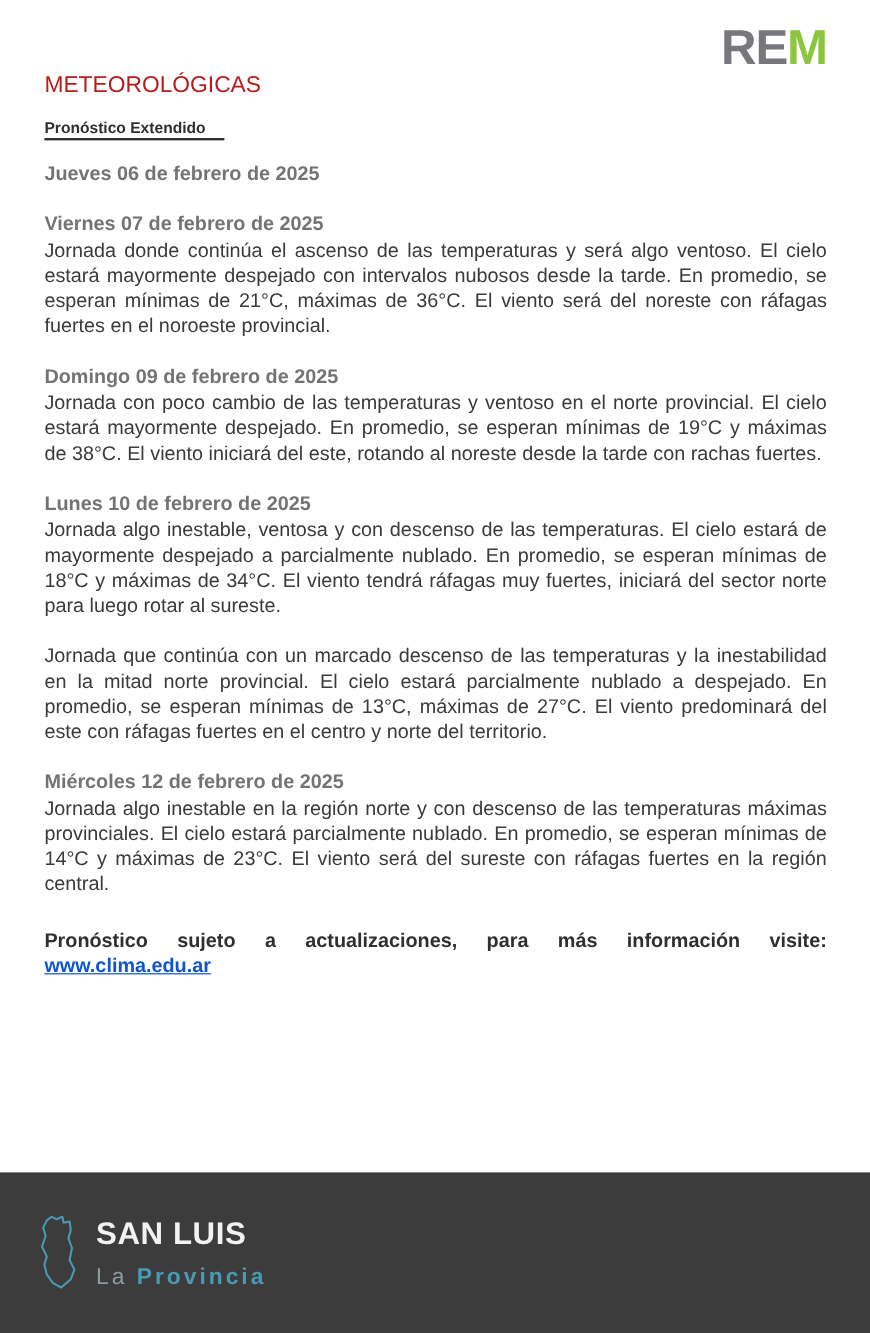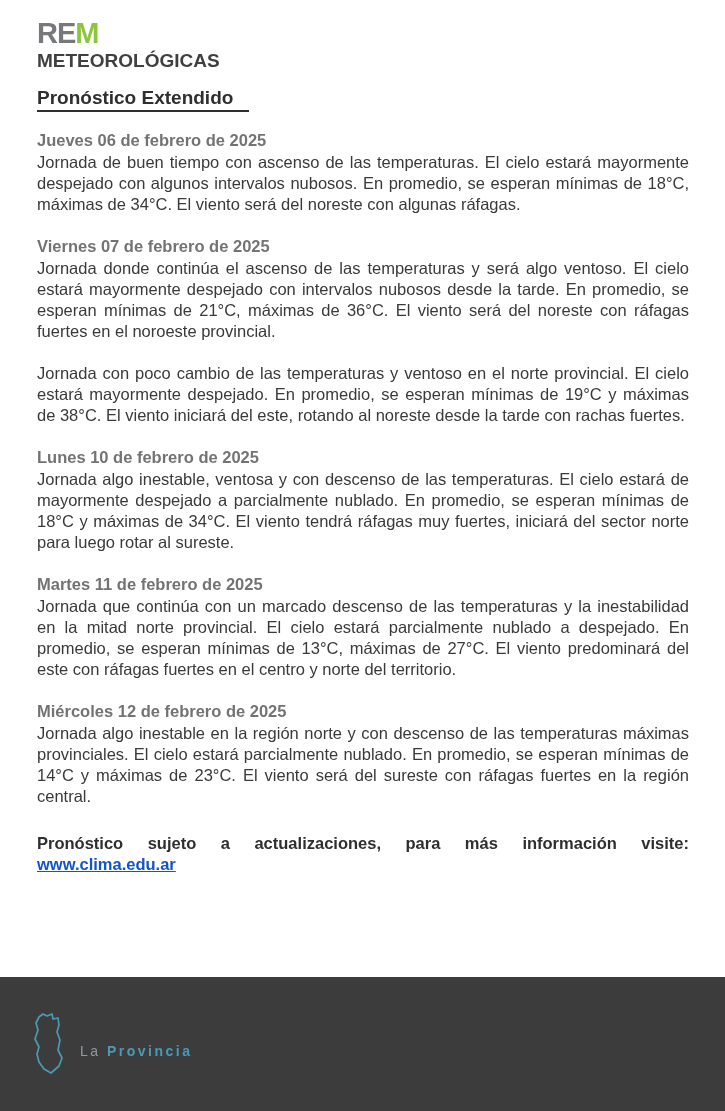--- a/index.html
+++ b/index.html
@@ -12,45 +12,46 @@
     overflow: hidden;
     position: relative;
   }
   .page {
     padding: 20px 36px 0 37px;
   }
 
   
   .rem-logo { line-height: 1; margin-bottom: 17px; }
   .rem-acronym {
-    font-size: 29px;
+    font-size: 41px;
     font-weight: bold;
     letter-spacing: -1px;
     line-height: 0.95;
+    text-align: right;
   }
   .rem-acronym .gray { color: #77787b; }
   .rem-acronym .green { color: #8cc63f; }
   .rem-line1 {
     font-size: 19px;
     font-weight: bold;
     color: #8cc63f;
     letter-spacing: 0px;
     margin-top: 4px;
   }
   .rem-line2 {
     font-size: 19px;
-    font-weight: bold;
-    color: #404040;
+    font-weight: normal;
+    color: #b91c1c;
     margin-top: 3px;
   }
 
   
   .doc-title {
     display: inline-block;
-    font-size: 19px;
+    font-size: 13px;
     font-weight: bold;
     color: #2f2f2f;
     border-bottom: 2px solid #2f2f2f;
     padding-right: 16px;
     padding-bottom: 1px;
     margin-bottom: 18px;
   }
 
   
   .day-section { margin-bottom: 21px; }
@@ -106,67 +107,67 @@
   .sl-map { width: 46px; height: 68px; display: block; }
   .sl-text { margin-left: 8px; }
   .sl-name {
     color: #f2f2f2;
     font-weight: bold;
     font-size: 26px;
     letter-spacing: 0.5px;
     line-height: 1;
   }
   .sl-sub {
-    font-size: 14px;
+    font-size: 19px;
     letter-spacing: 2.5px;
     font-weight: bold;
     margin-top: 14px;
     line-height: 1;
+    text-align: center;
   }
   .sl-sub .la { color: #8e9ba0; font-weight: normal; }
   .sl-sub .prov { color: #4b9ab5; }
 </style>
 </head>
 <body>
 
 <div class="page">
 
   <div class="rem-logo">
     <div class="rem-acronym"><span class="gray">RE</span><span class="green">M</span></div>
     <div class="rem-line2">METEOROLÓGICAS</div>
   </div>
 
   <div>
     <span class="doc-title">Pronóstico Extendido</span>
   </div>
 
   <div class="day-section">
     <div class="day-heading">Jueves 06 de febrero de 2025</div>
-    <div class="day-body">Jornada de buen tiempo con ascenso de las temperaturas. El cielo estará mayormente despejado con algunos intervalos nubosos. En promedio, se esperan mínimas de 18°C, máximas de 34°C. El viento será del noreste con algunas ráfagas.</div>
   </div>
 
   <div class="day-section">
     <div class="day-heading">Viernes 07 de febrero de 2025</div>
     <div class="day-body">Jornada donde continúa el ascenso de las temperaturas y será algo ventoso. El cielo estará mayormente despejado con intervalos nubosos desde la tarde. En promedio, se esperan mínimas de 21°C, máximas de 36°C. El viento será del noreste con ráfagas fuertes en el noroeste provincial.</div>
   </div>
 
   <div class="day-section">
   </div>
 
   <div class="day-section">
+    <div class="day-heading">Domingo 09 de febrero de 2025</div>
     <div class="day-body">Jornada con poco cambio de las temperaturas y ventoso en el norte provincial. El cielo estará mayormente despejado. En promedio, se esperan mínimas de 19°C y máximas de 38°C. El viento iniciará del este, rotando al noreste desde la tarde con rachas fuertes.</div>
   </div>
 
   <div class="day-section">
     <div class="day-heading">Lunes 10 de febrero de 2025</div>
     <div class="day-body">Jornada algo inestable, ventosa y con descenso de las temperaturas. El cielo estará de mayormente despejado a parcialmente nublado. En promedio, se esperan mínimas de 18°C y máximas de 34°C. El viento tendrá ráfagas muy fuertes, iniciará del sector norte para luego rotar al sureste.</div>
   </div>
 
   <div class="day-section">
-    <div class="day-heading">Martes 11 de febrero de 2025</div>
     <div class="day-body">Jornada que continúa con un marcado descenso de las temperaturas y la inestabilidad en la mitad norte provincial. El cielo estará parcialmente nublado a despejado. En promedio, se esperan mínimas de 13°C, máximas de 27°C. El viento predominará del este con ráfagas fuertes en el centro y norte del territorio.</div>
   </div>
 
   <div class="day-section">
     <div class="day-heading">Miércoles 12 de febrero de 2025</div>
     <div class="day-body">Jornada algo inestable en la región norte y con descenso de las temperaturas máximas provinciales. El cielo estará parcialmente nublado. En promedio, se esperan mínimas de 14°C y máximas de 23°C. El viento será del sureste con ráfagas fuertes en la región central.</div>
   </div>
 
   <div class="disclaimer">
     <div class="disclaimer-line">Pronóstico sujeto a actualizaciones, para más información visite:</div>
@@ -174,16 +175,17 @@
   </div>
 
 </div>
 
 <div class="footer">
   <div class="sl-logo">
     <svg class="sl-map" viewBox="0 0 46 68">
       <path d="M13,7 L17,4 L21,6 L26,4 L27,9 L32,8 L33,15 L31,22 L34,30 L32,40 L36,48 L33,56 L25,63 L18,59 L13,52 L11,44 L13,37 L9,29 L12,20 L10,13 Z" fill="none" stroke="#4b9ab5" stroke-width="1.7" stroke-linejoin="round"></path>
     </svg>
     <div class="sl-text">
+      <div class="sl-name">SAN LUIS</div>
       <div class="sl-sub"><span class="la">La</span> <span class="prov">Provincia</span></div>
     </div>
   </div>
 </div>
 
 </body></html>

